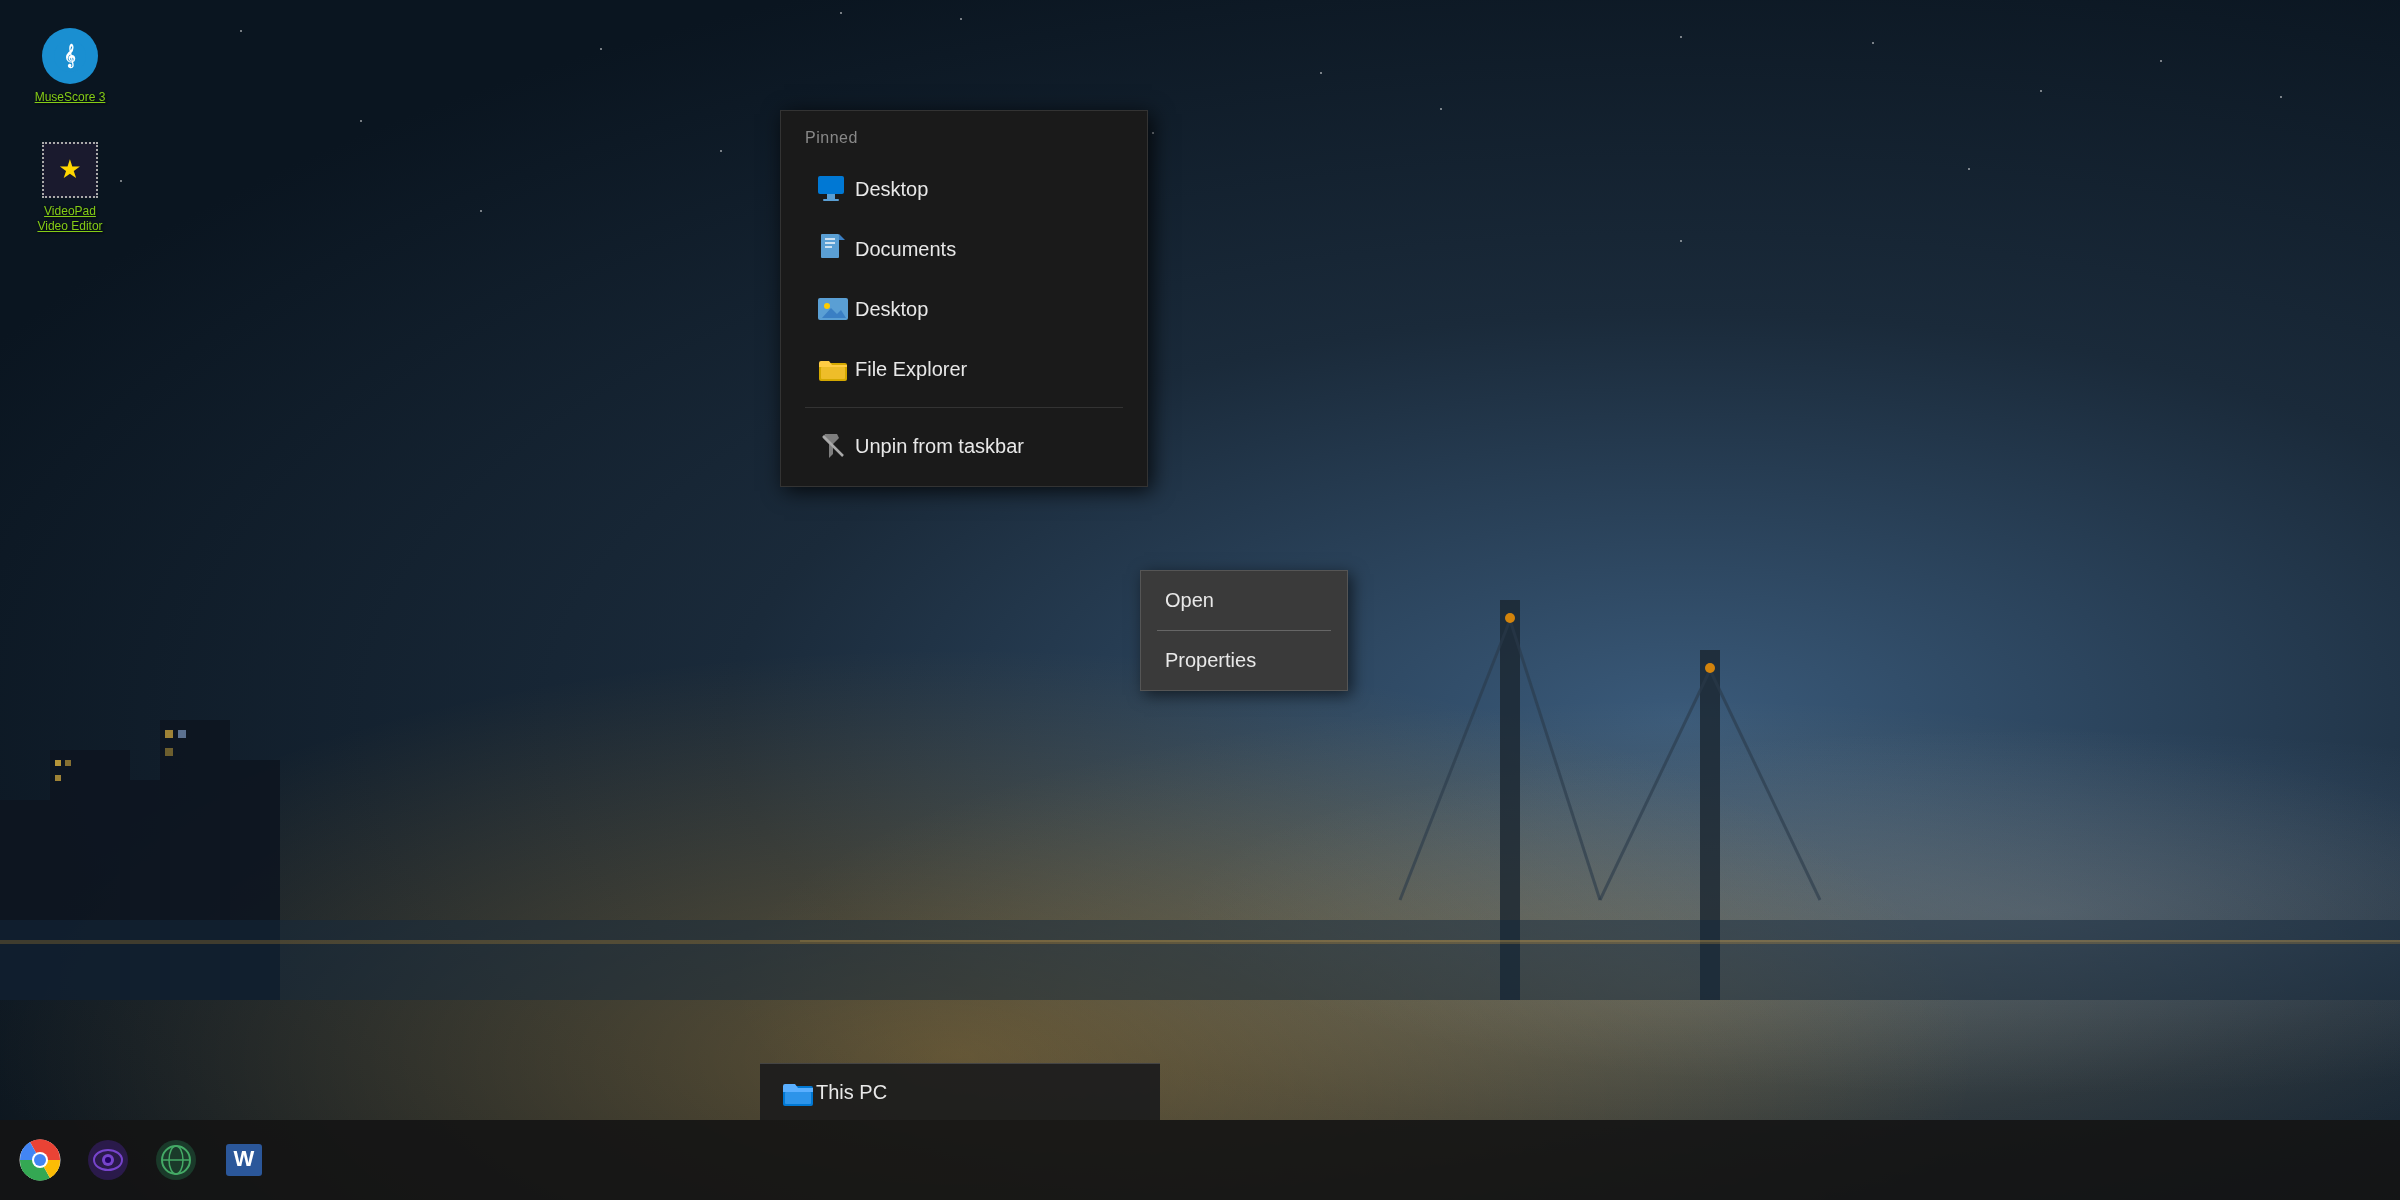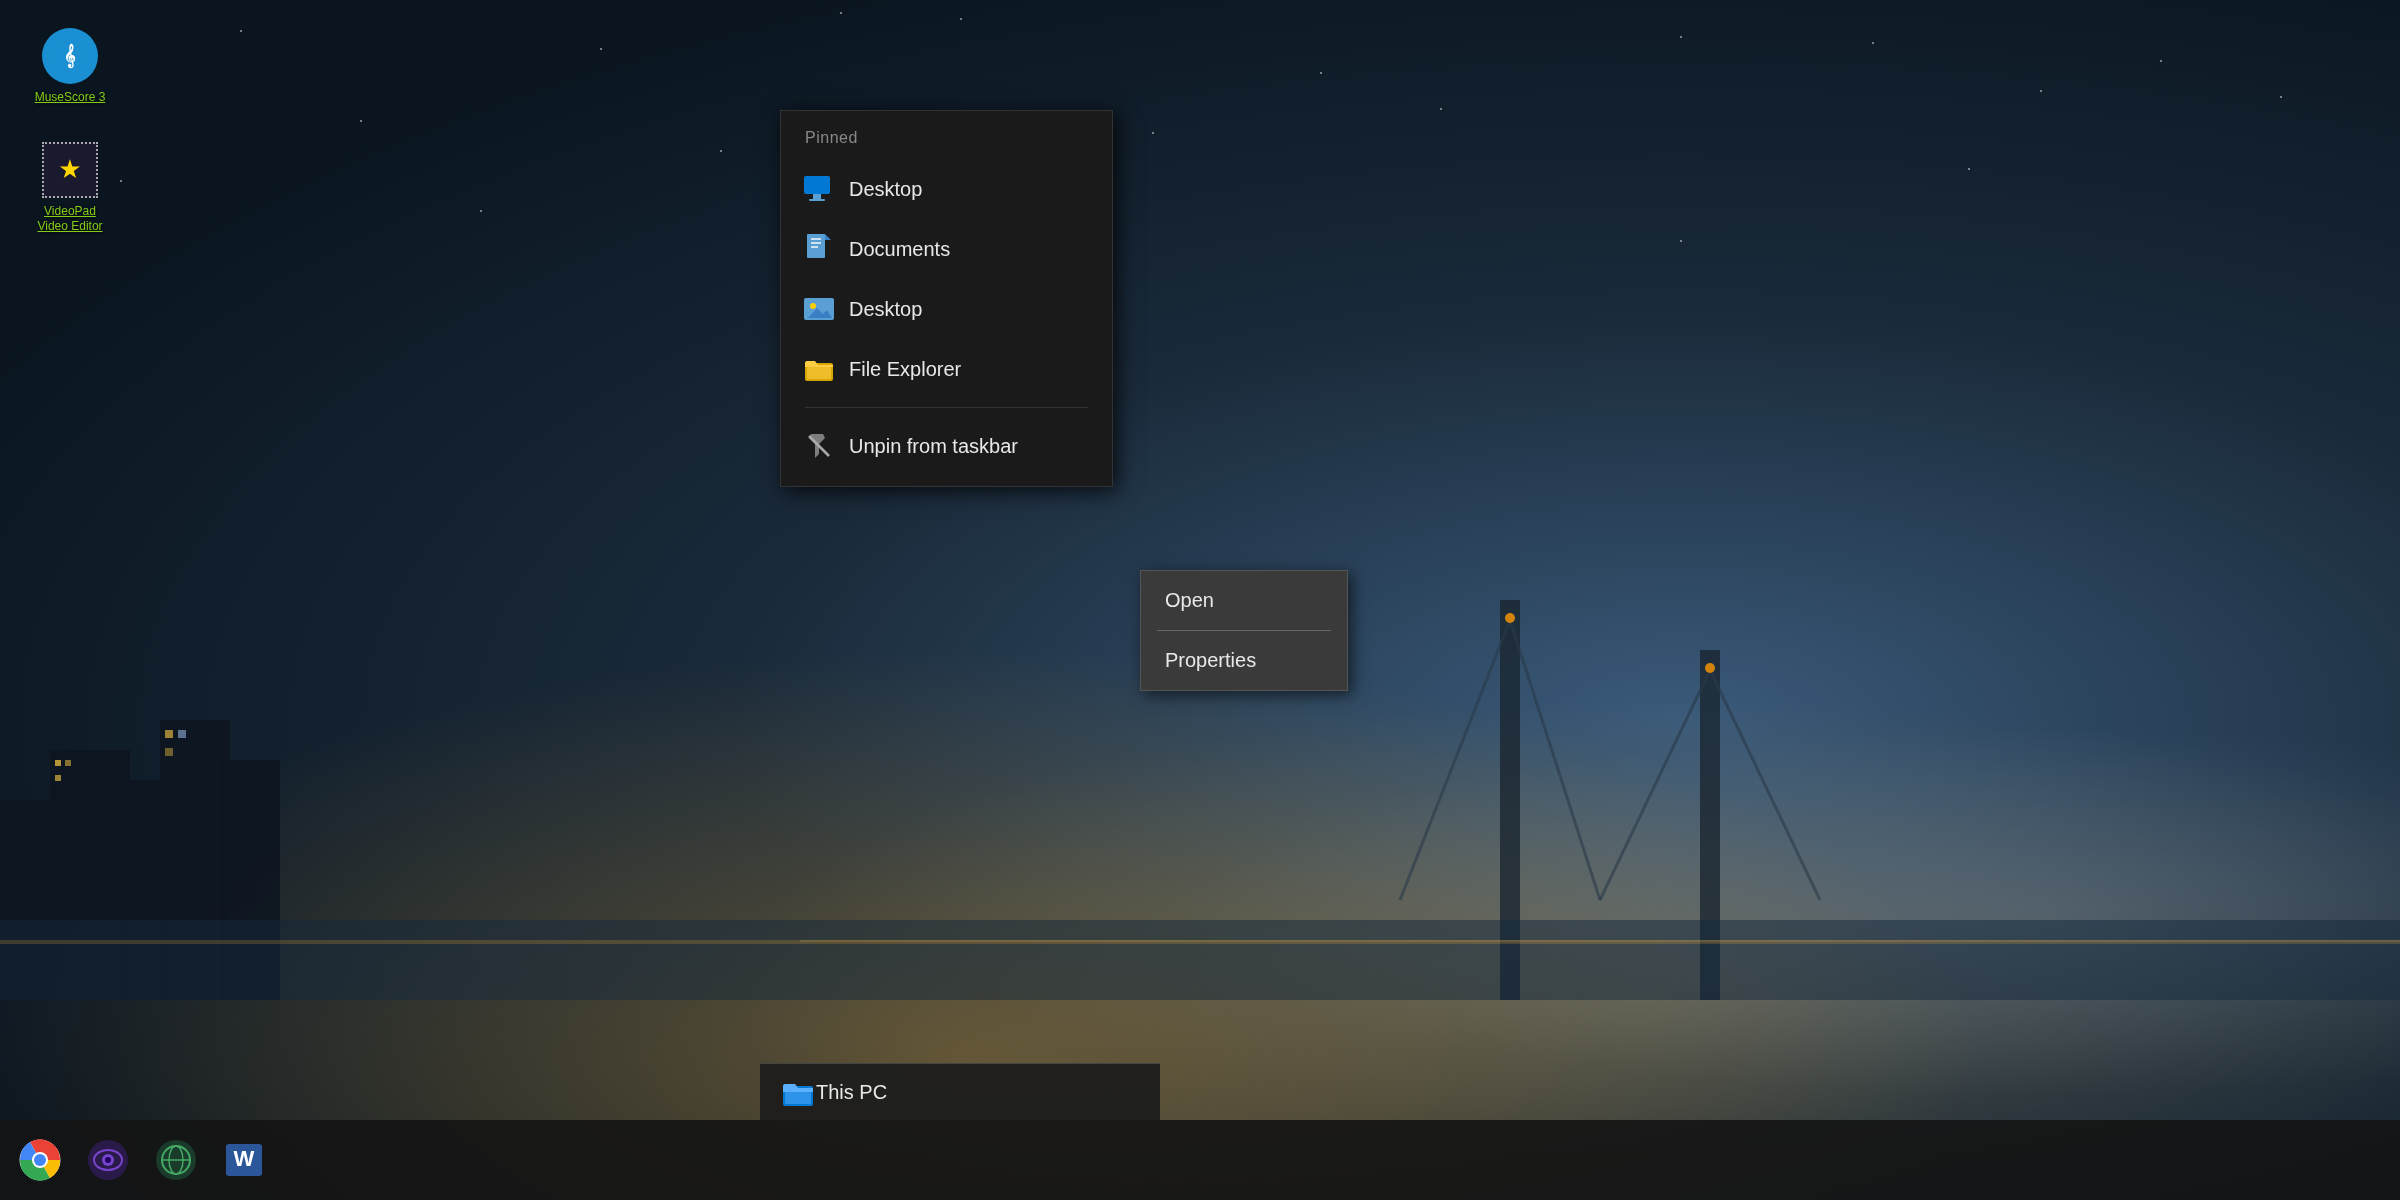--- a/index.html
+++ b/index.html
@@ -152,42 +152,42 @@
     .chrome-icon-svg {
       width: 44px;
       height: 44px;
     }
 
     
     .context-menu {
       position: absolute;
       left: 780px;
       top: 110px;
-      width: 333px;
+      width: 368px;
       background: #1a1a1a;
       border: 1px solid #333;
       z-index: 200;
       padding: 10px 0;
       box-shadow: 4px 4px 20px rgba(0,0,0,0.8);
     }
 
     .menu-section-label {
       color: #888;
       font-size: 16px;
       padding: 8px 24px 12px;
       letter-spacing: 0.5px;
     }
 
     .menu-item {
       display: flex;
       align-items: center;
-      padding: 12px 20px;
+      padding: 12px 34px;
       cursor: pointer;
       position: relative;
-      gap: 12px;
+      gap: 4px;
     }
 
     .menu-item.highlighted {
       background: rgba(255,255,255,0.06);
     }
 
     .menu-item-icon {
       width: 36px;
       height: 36px;
       display: flex;

